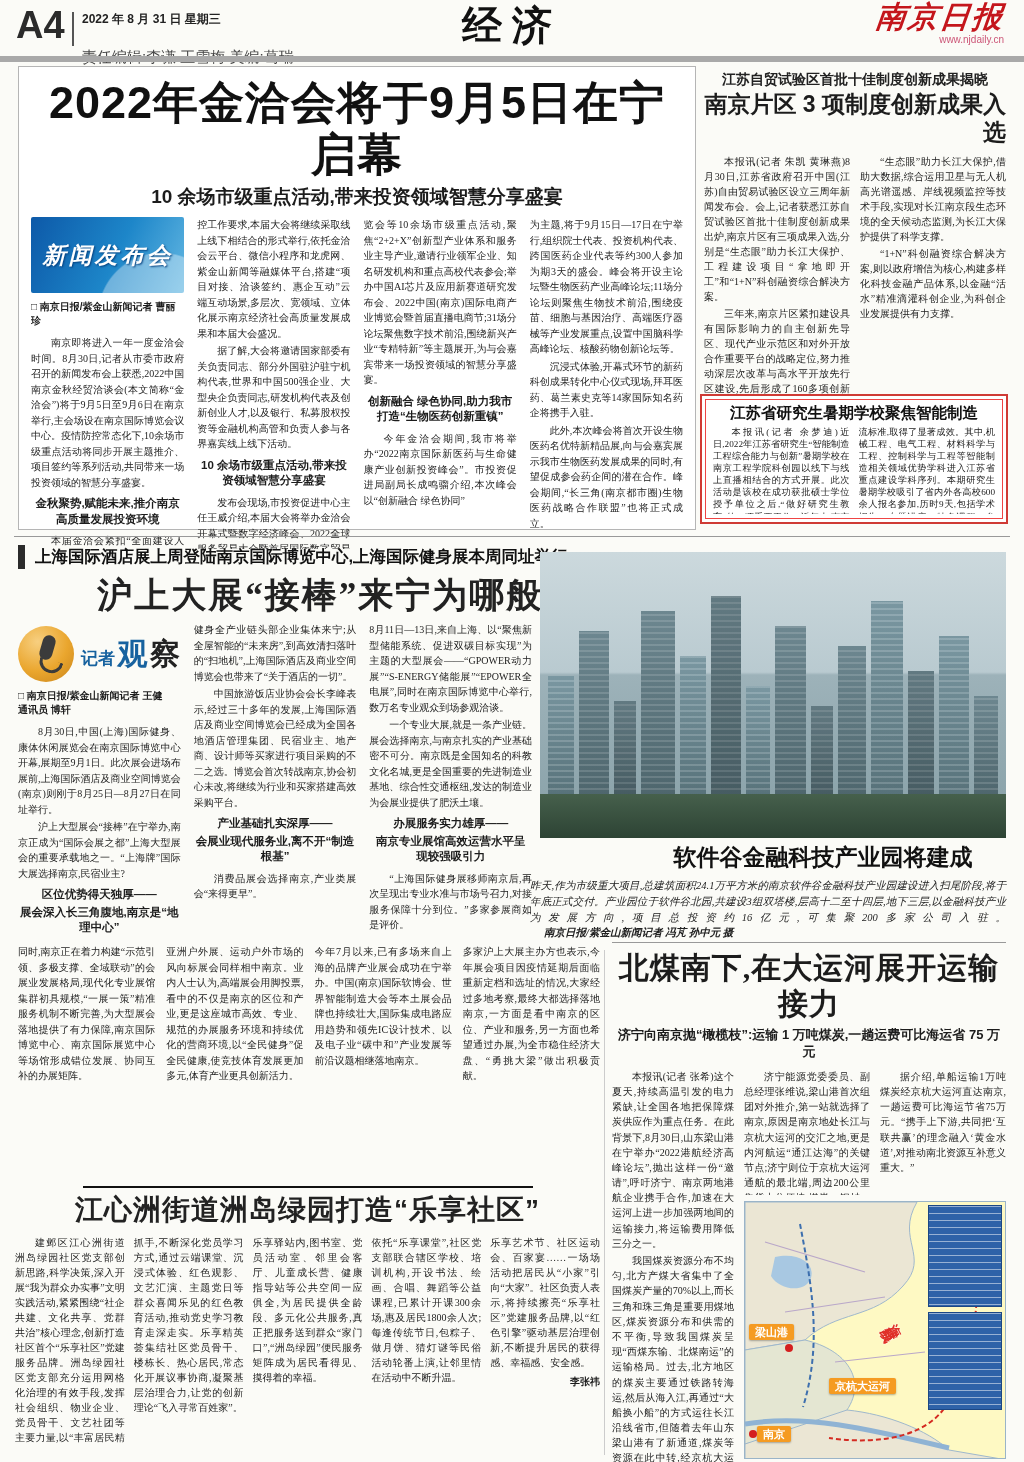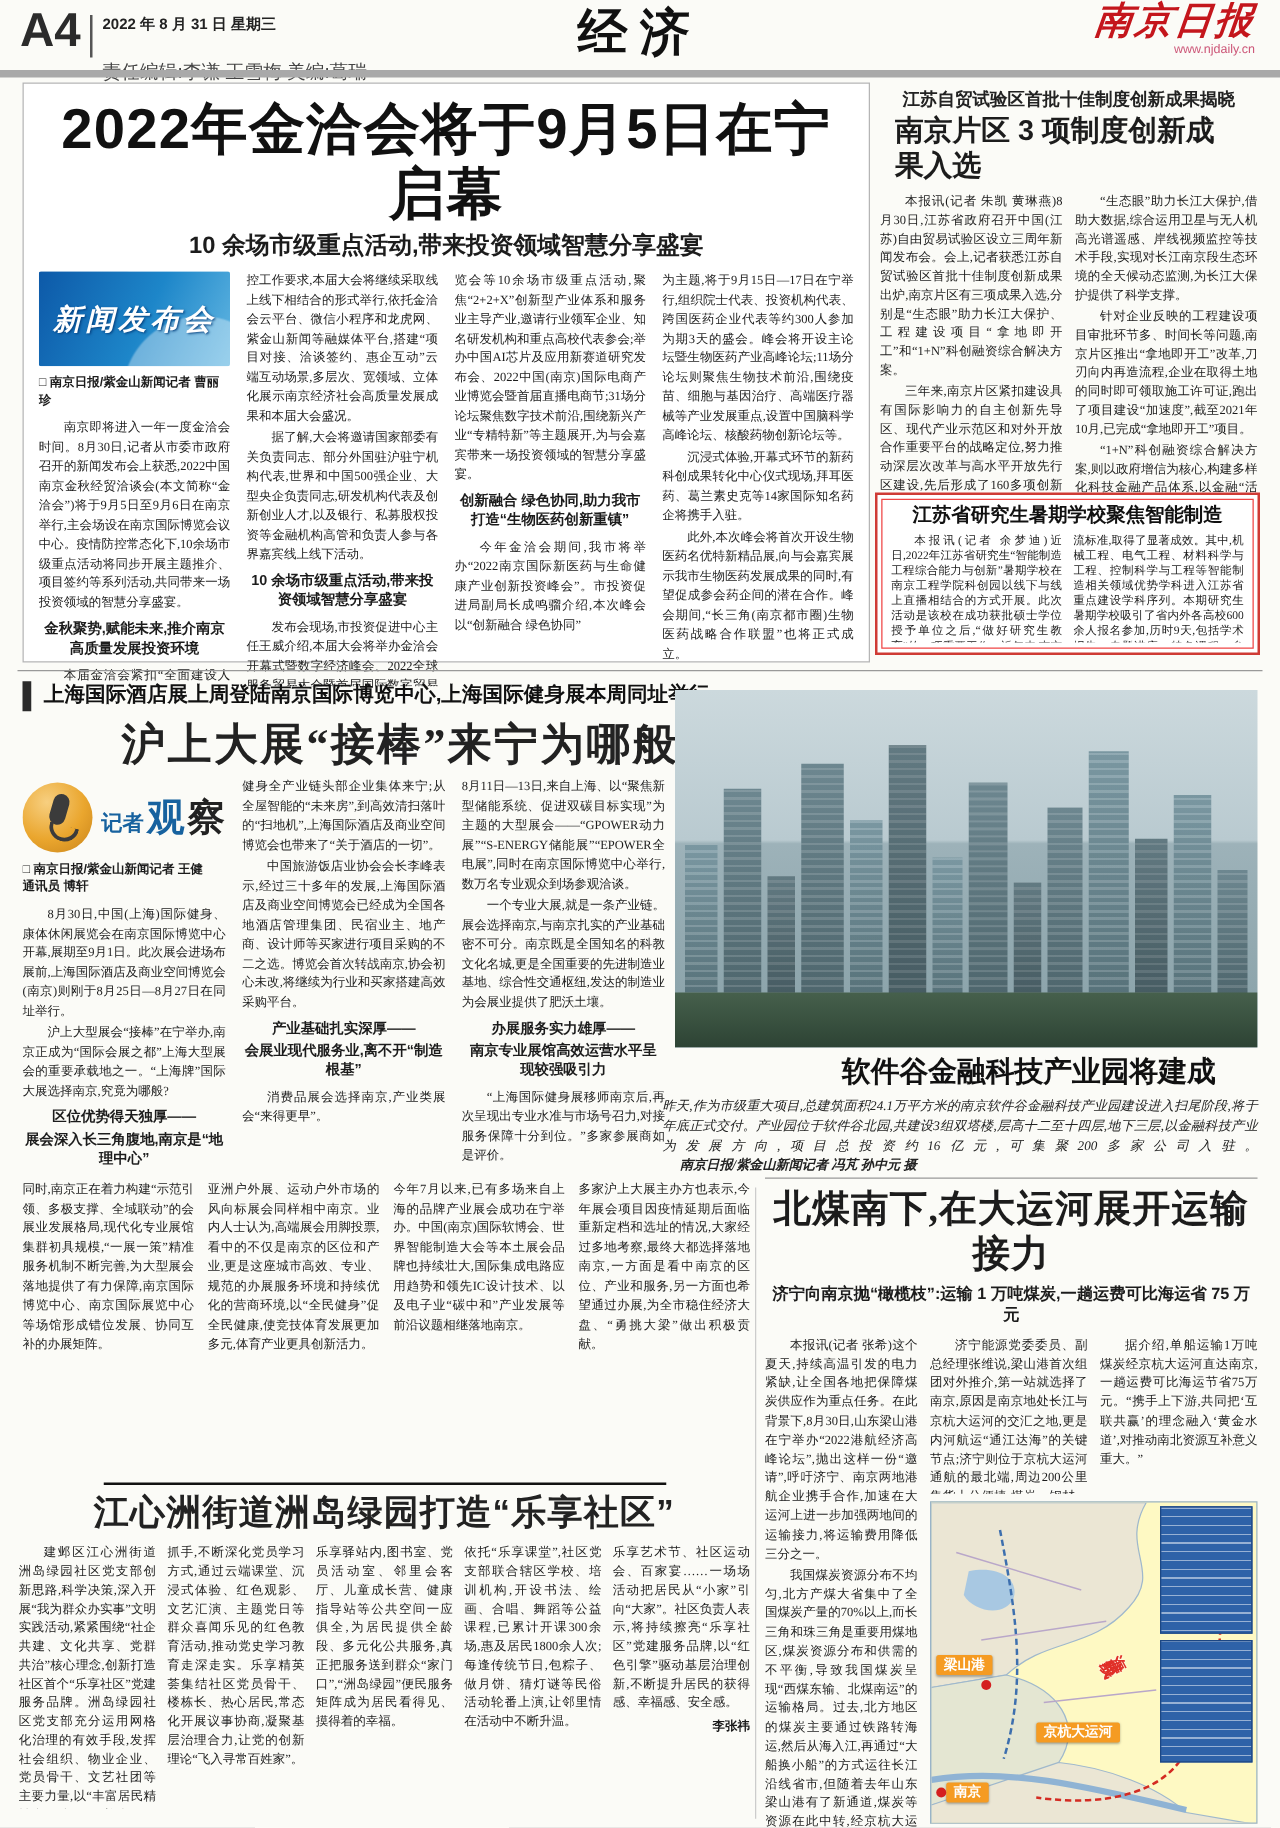--- a/index.html
+++ b/index.html
@@ -28,21 +28,21 @@
   .box-a .dek{text-align:center;font:bold 19px/1.3 "Liberation Sans",sans-serif;margin:4px 0 8px;}
   .cols4{display:flex;gap:13px;height:332px;overflow:hidden;font-size:10px;line-height:1.55;}
   .nfb{height:76px;border-radius:2px;margin-bottom:4px;position:relative;
        background:radial-gradient(circle at 85% 130%,rgba(255,255,255,.35) 0 38%,transparent 39%),
                   linear-gradient(115deg,#0d59a8,#1d86c9 55%,#63b7e2);
        display:flex;align-items:center;justify-content:center;}
   .nfb span{color:#fff;font:italic 900 23px "Liberation Sans",sans-serif;letter-spacing:3px;text-shadow:1px 1px 2px #05407e;}
   
   .ft{position:absolute;left:704px;top:70px;width:302px;}
   .ft .kick{text-align:center;font:bold 14px/1.3 "Liberation Sans",sans-serif;color:#222;}
-  .ft h2{margin:3px 12px 8px;text-align:left;font:900 23px/1.2 "Liberation Sans",sans-serif;}
+  .ft h2{margin:3px 0 8px;text-align:right;font:900 23px/1.2 "Liberation Sans",sans-serif;}
   .ft .cols2{display:flex;gap:10px;height:250px;overflow:hidden;font-size:10px;line-height:1.5;}
   
   .gs{position:absolute;left:700px;top:394px;width:308px;height:130px;box-sizing:border-box;
       border:2px solid #cf3b35;padding:3px;background:#fff;}
   .gs-in{border:1px solid #ef4444;height:100%;box-sizing:border-box;padding:4px 7px;}
   .gs h3{margin:0 0 3px;text-align:center;font:bold 15.5px/1.2 "Liberation Sans",sans-serif;color:#111;}
   .gs .cols2{display:flex;gap:9px;font-size:9.2px;line-height:1.32;height:88px;overflow:hidden;}
   
   .sep1{position:absolute;top:536px;left:14px;right:14px;border-top:1px solid #999;}
   .sep2{position:absolute;top:942px;left:612px;width:394px;border-top:1px solid #999;}
@@ -160,21 +160,20 @@
   <div class="ft">
     <div class="kick">江苏自贸试验区首批十佳制度创新成果揭晓</div>
     <h2>南京片区 3 项制度创新成果入选</h2>
     <div class="cols2">
       <div class="col">
         <p>本报讯(记者 朱凯 黄琳燕)8月30日,江苏省政府召开中国(江苏)自由贸易试验区设立三周年新闻发布会。会上,记者获悉江苏自贸试验区首批十佳制度创新成果出炉,南京片区有三项成果入选,分别是“生态眼”助力长江大保护、工程建设项目“拿地即开工”和“1+N”科创融资综合解决方案。</p>
         <p>三年来,南京片区紧扣建设具有国际影响力的自主创新先导区、现代产业示范区和对外开放合作重要平台的战略定位,努力推动深层次改革与高水平开放先行区建设,先后形成了160多项创新成果,其中5项成果在全国复制推广,31项在全省复制推广。</p>
       </div>
       <div class="col">
         <p>“生态眼”助力长江大保护,借助大数据,综合运用卫星与无人机高光谱遥感、岸线视频监控等技术手段,实现对长江南京段生态环境的全天候动态监测,为长江大保护提供了科学支撑。</p>
-        <p>针对企业反映的工程建设项目审批环节多、时间长等问题,南京片区推出“拿地即开工”改革,刀刃向内再造流程,企业在取得土地的同时即可领取施工许可证,跑出了项目建设“加速度”,截至2021年10月,已完成“拿地即开工”项目。</p>
         <p>“1+N”科创融资综合解决方案,则以政府增信为核心,构建多样化科技金融产品体系,以金融“活水”精准滴灌科创企业,为科创企业发展提供有力支撑。</p>
       </div>
     </div>
   </div>
 
   <div class="gs">
     <div class="gs-in">
       <h3>江苏省研究生暑期学校聚焦智能制造</h3>
       <div class="cols2">
         <div class="col">
@@ -219,21 +218,21 @@
           <span class="obs-t1">记者</span>
           <span class="obs-t2a">观</span>
           <span class="obs-t2b">察</span>
         </span>
       </div>
       <div class="byline">
         <div>□ 南京日报/紫金山新闻记者 王健</div>
         <div>通讯员 博轩</div>
       </div>
       <p>8月30日,中国(上海)国际健身、康体休闲展览会在南京国际博览中心开幕,展期至9月1日。此次展会进场布展前,上海国际酒店及商业空间博览会(南京)则刚于8月25日—8月27日在同址举行。</p>
-      <p>沪上大型展会“接棒”在宁举办,南京正成为“国际会展之都”上海大型展会的重要承载地之一。“上海牌”国际大展选择南京,究竟为哪般?</p>
+      <p>沪上大型展会“接棒”在宁举办,南京正成为“国际会展之都”上海大型展会的重要承载地之一。“上海牌”国际大展选择南京,民宿业主?</p>
       <div class="bsub">区位优势得天独厚——</div>
       <div class="bsub" style="margin-top:-4px">展会深入长三角腹地,南京是“地理中心”</div>
 
     </div>
     <div class="col">
       <p style="text-indent:0">健身全产业链头部企业集体来宁;从全屋智能的“未来房”,到高效清扫落叶的“扫地机”,上海国际酒店及商业空间博览会也带来了“关于酒店的一切”。</p>
       <p>中国旅游饭店业协会会长李峰表示,经过三十多年的发展,上海国际酒店及商业空间博览会已经成为全国各地酒店管理集团、民宿业主、地产商、设计师等买家进行项目采购的不二之选。博览会首次转战南京,协会初心未改,将继续为行业和买家搭建高效采购平台。</p>
       <div class="bsub">产业基础扎实深厚——</div>
       <div class="bsub" style="margin-top:-4px">会展业现代服务业,离不开“制造根基”</div>
       <p>消费品展会选择南京,产业类展会“来得更早”。</p>

